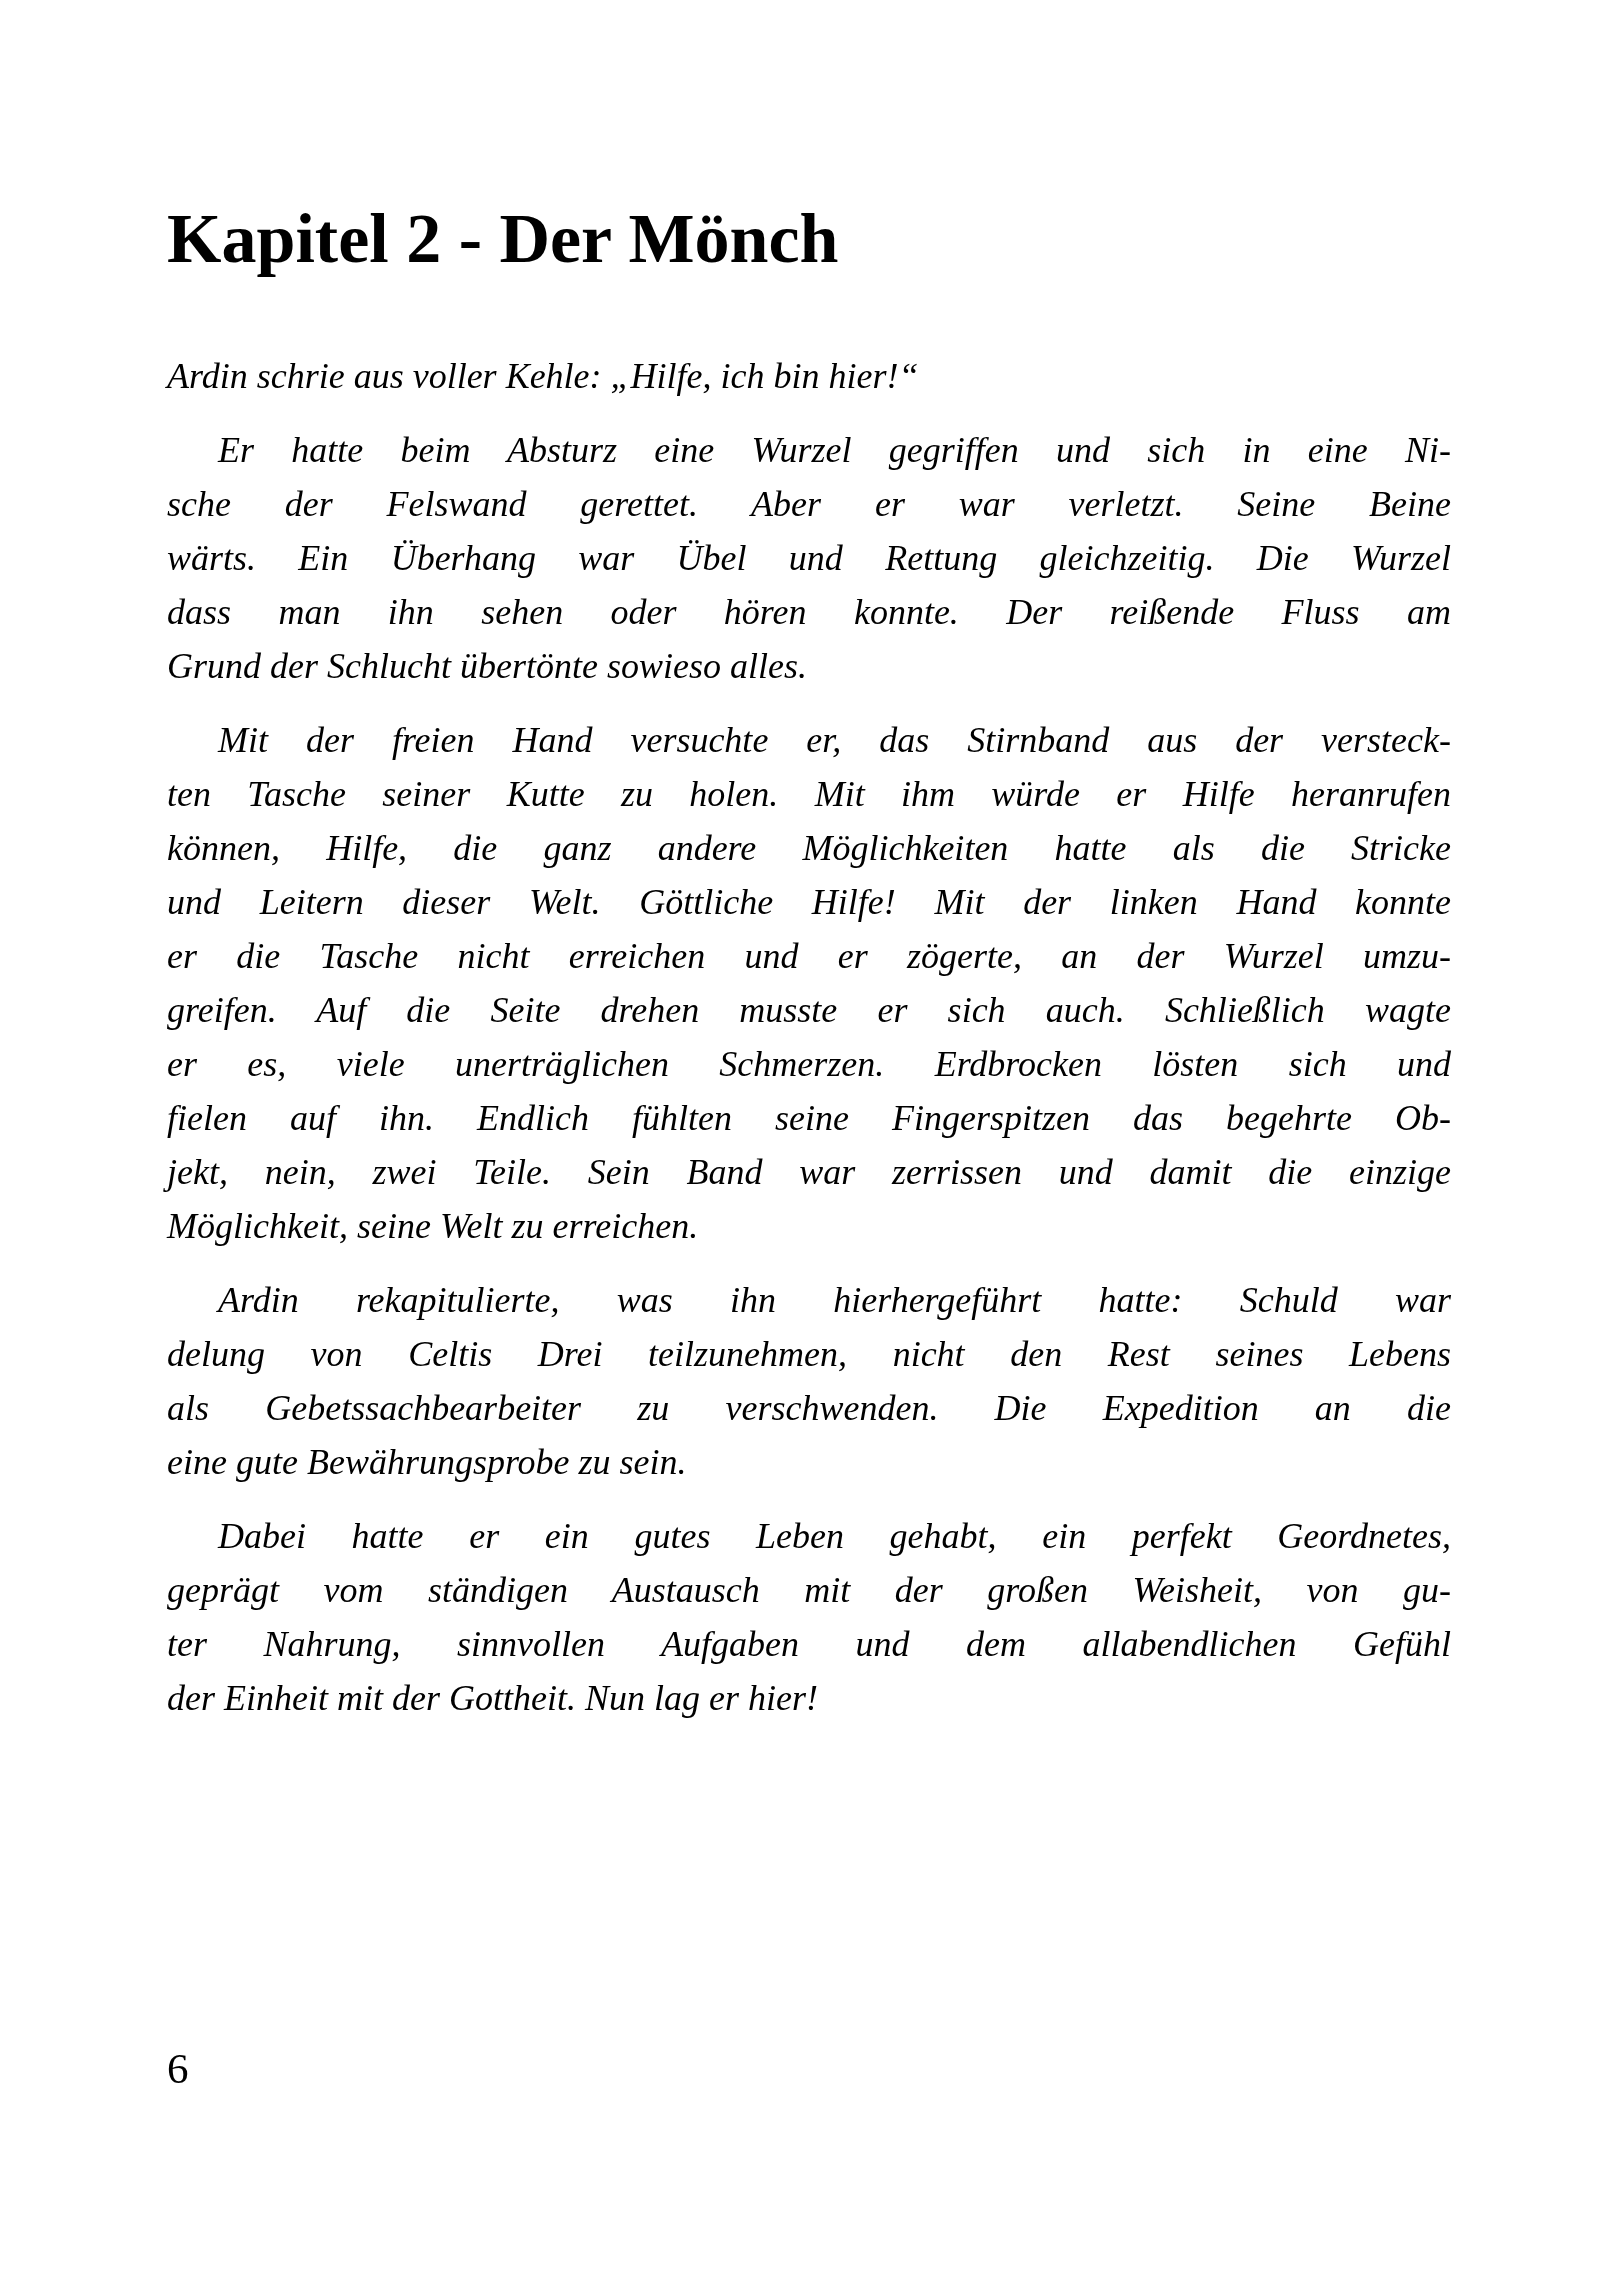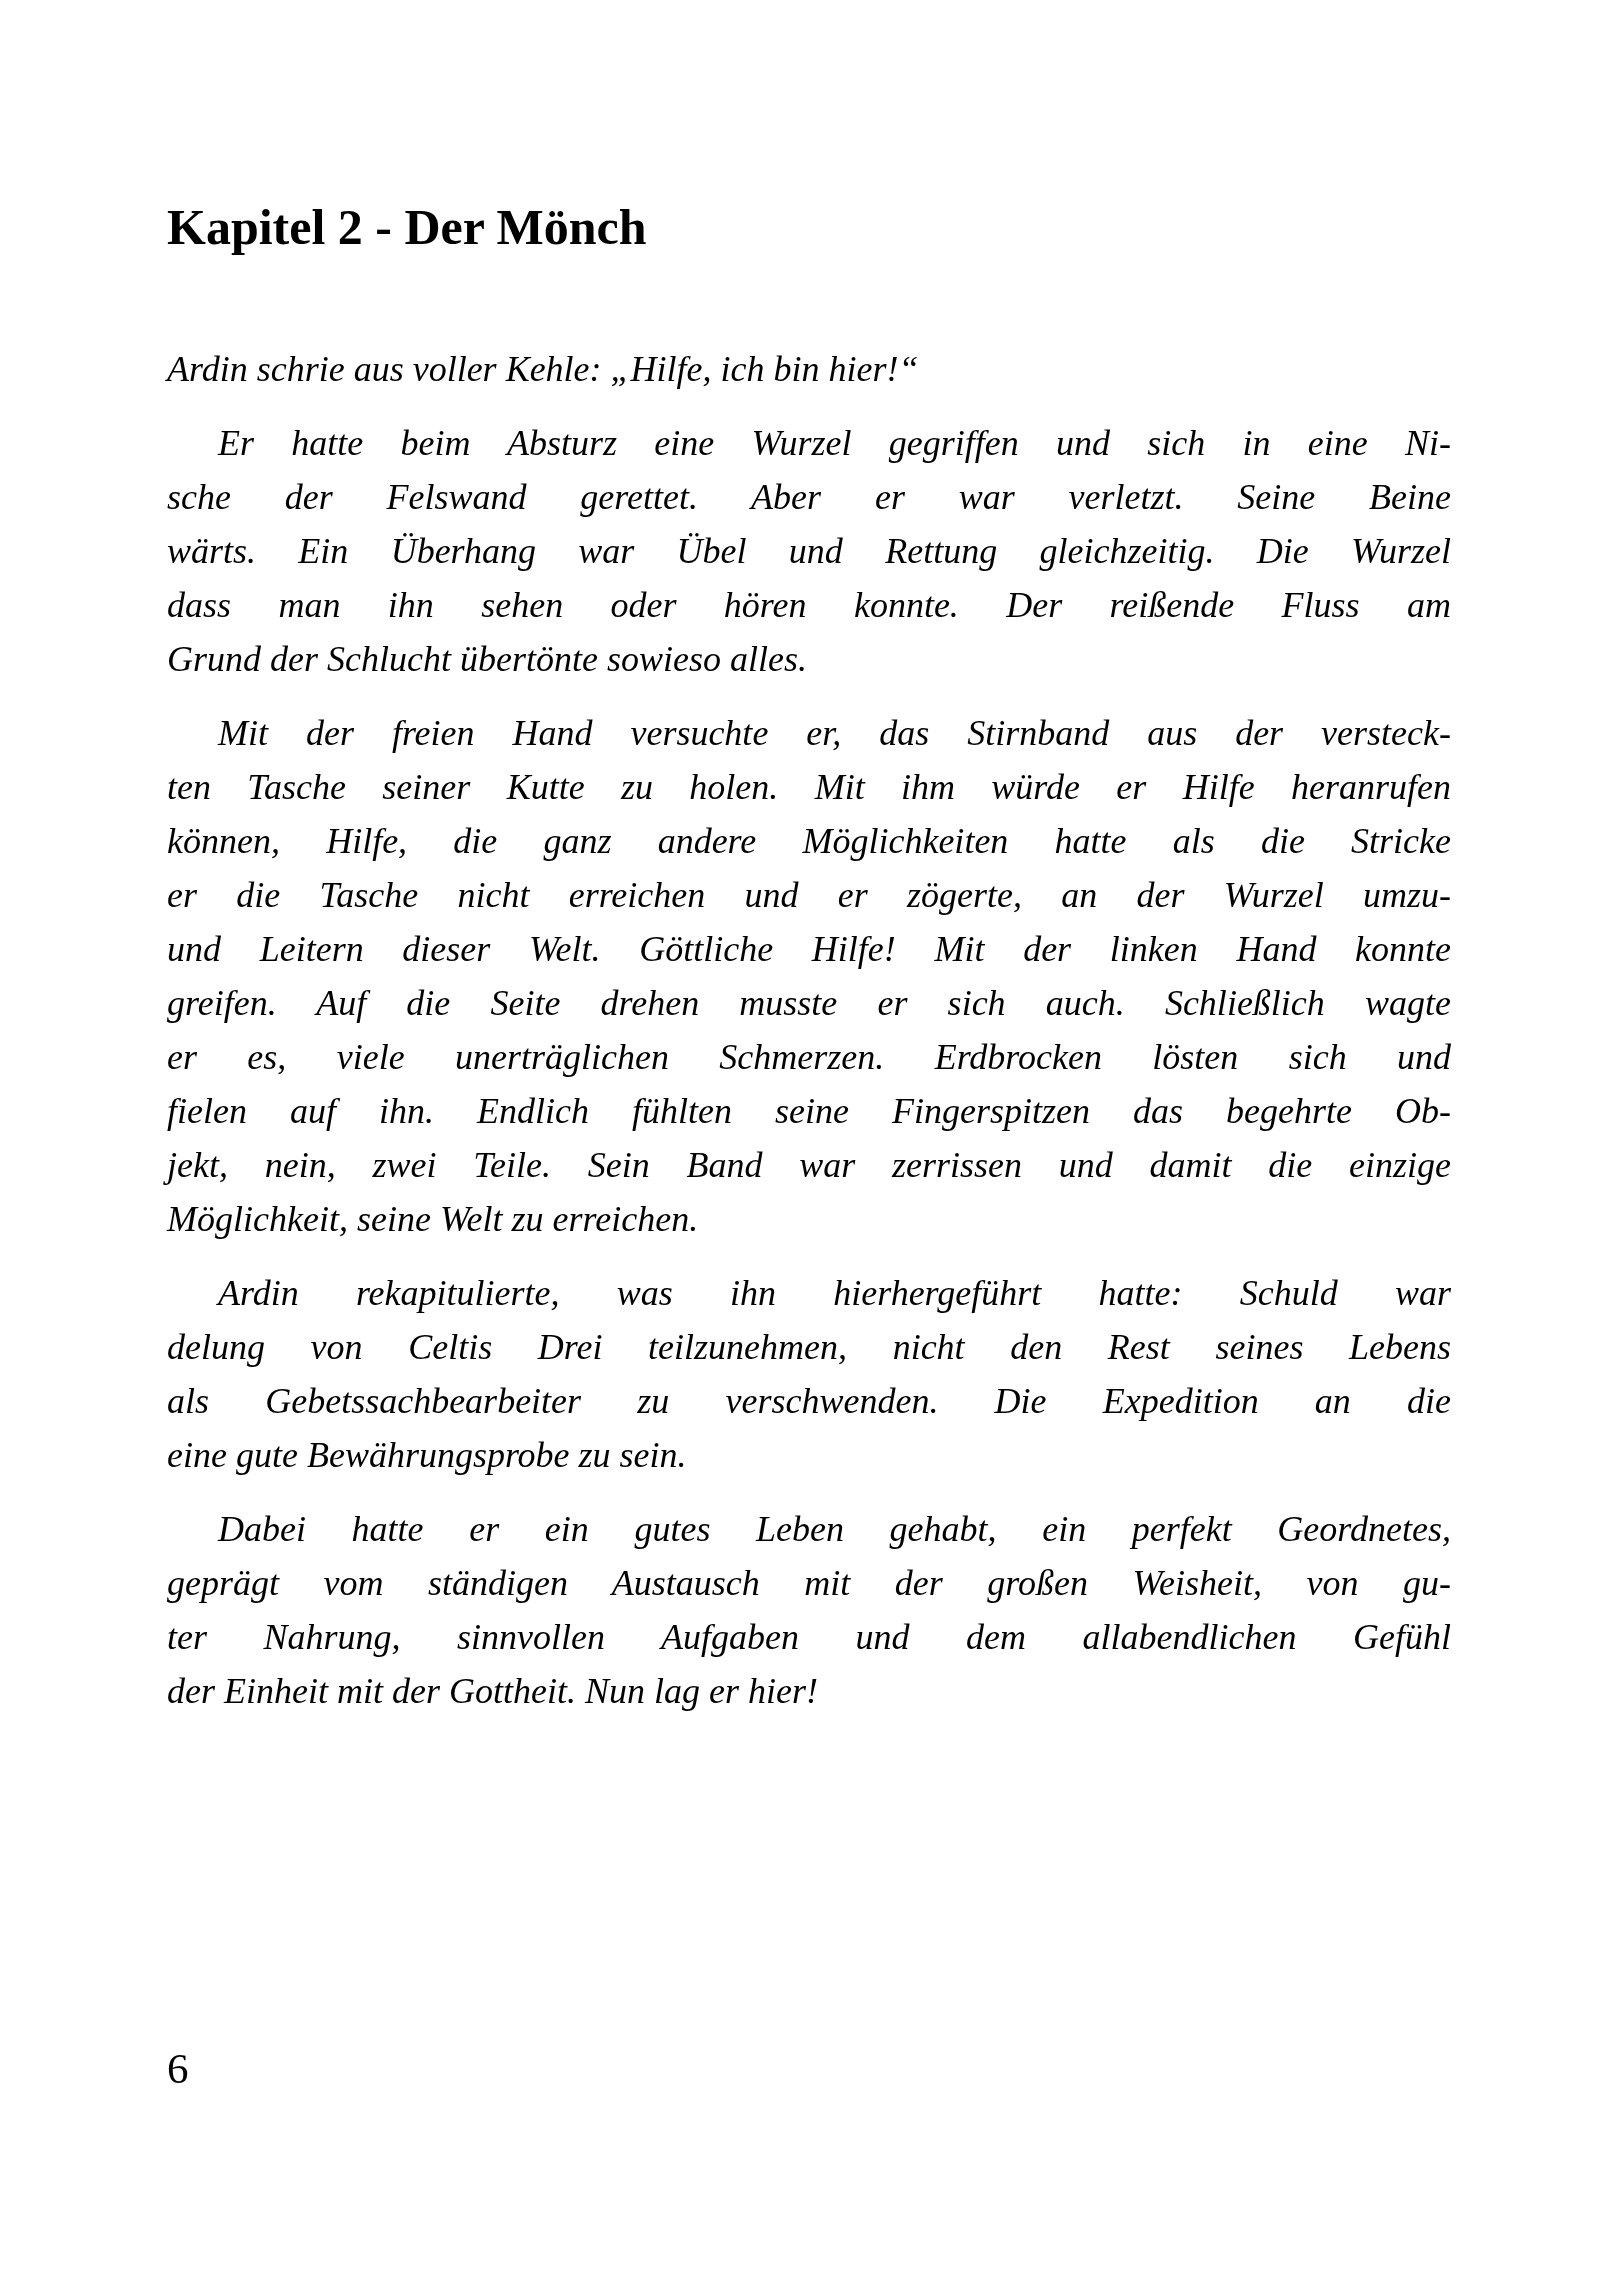--- a/index.html
+++ b/index.html
@@ -17,24 +17,24 @@
     overflow: hidden;
     box-sizing: border-box;
   }
   .content {
     position: absolute;
     left: 167px;
     right: 167px;
     top: 197px;
   }
   .chapter-title {
-    font-size: 50px;
+    font-size: 70px;
     font-weight: bold;
     line-height: 1.2;
-    margin: 0 0 85px 0;
+    margin: 0 0 68px 0;
     letter-spacing: 0px;
   }
   .para {
     margin: 0;
   }
   .para + .para {
     margin-top: 20px;
   }
   .line {
     font-size: 36px;
@@ -72,22 +72,22 @@
           <div class="line">Er hatte beim Absturz eine Wurzel gegriffen und sich in eine Ni-</div>
           <div class="line">sche der Felswand gerettet. Aber er war verletzt. Seine Beine</div>
           <div class="line">wärts. Ein Überhang war Übel und Rettung gleichzeitig. Die Wurzel</div>
           <div class="line">dass man ihn sehen oder hören konnte. Der reißende Fluss am</div>
           <div class="line last">Grund der Schlucht übertönte sowieso alles.</div>
         </div>
         <div class="para indent">
           <div class="line">Mit der freien Hand versuchte er, das Stirnband aus der versteck-</div>
           <div class="line">ten Tasche seiner Kutte zu holen. Mit ihm würde er Hilfe heranrufen</div>
           <div class="line">können, Hilfe, die ganz andere Möglichkeiten hatte als die Stricke</div>
+          <div class="line">und Leitern dieser Welt. Göttliche Hilfe! Mit der linken Hand konnte</div>
           <div class="line">er die Tasche nicht erreichen und er zögerte, an der Wurzel umzu-</div>
-          <div class="line">und Leitern dieser Welt. Göttliche Hilfe! Mit der linken Hand konnte</div>
           <div class="line">greifen. Auf die Seite drehen musste er sich auch. Schließlich wagte</div>
           <div class="line">er es, viele unerträglichen Schmerzen. Erdbrocken lösten sich und</div>
           <div class="line">fielen auf ihn. Endlich fühlten seine Fingerspitzen das begehrte Ob-</div>
           <div class="line">jekt, nein, zwei Teile. Sein Band war zerrissen und damit die einzige</div>
           <div class="line last">Möglichkeit, seine Welt zu erreichen.</div>
         </div>
         <div class="para indent">
           <div class="line">Ardin rekapitulierte, was ihn hierhergeführt hatte: Schuld war</div>
           <div class="line">delung von Celtis Drei teilzunehmen, nicht den Rest seines Lebens</div>
           <div class="line">als Gebetssachbearbeiter zu verschwenden. Die Expedition an die</div>

